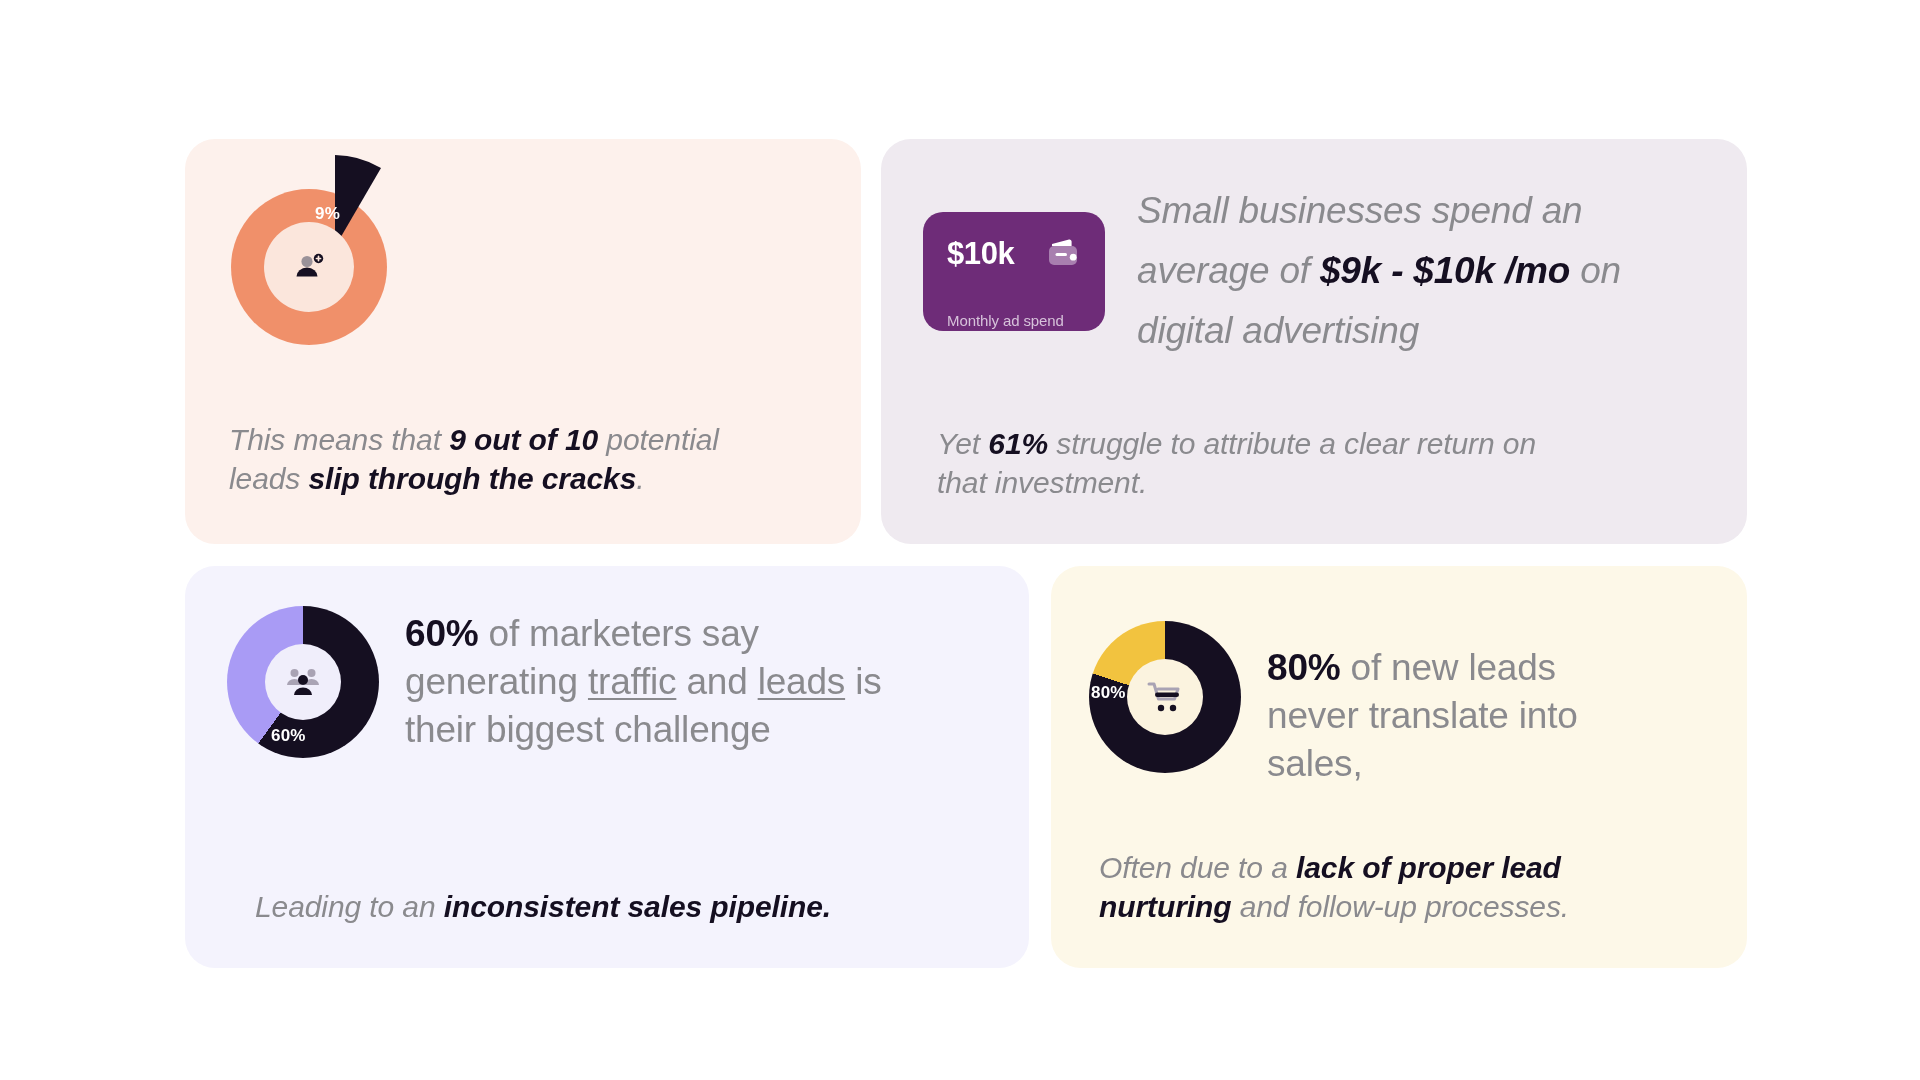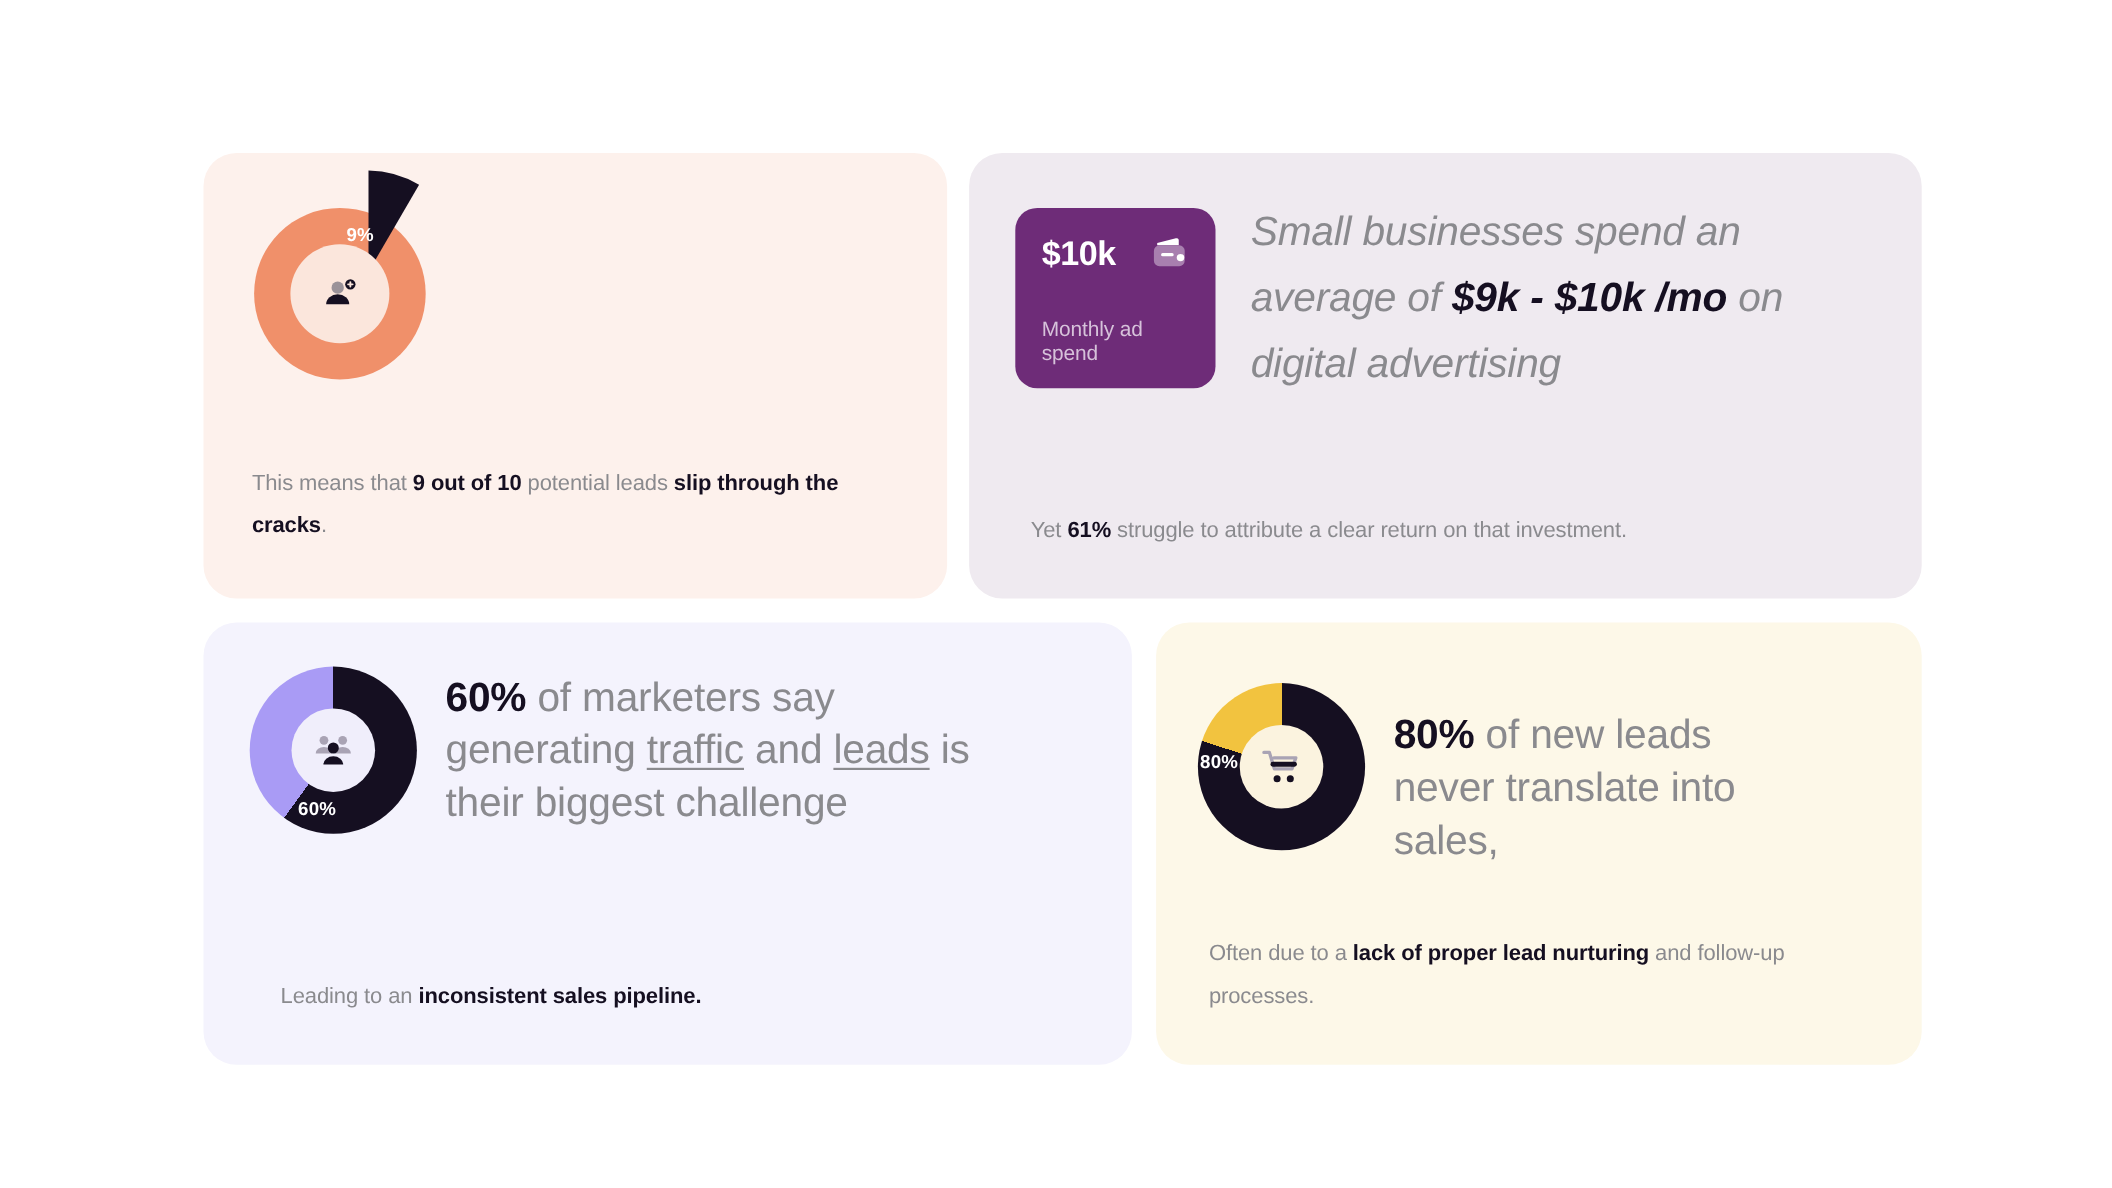--- a/index.html
+++ b/index.html
@@ -36,21 +36,21 @@
   #card-2 .headline{font-size:37px;line-height:60px;max-width:500px;font-style:italic;}
   #card-3 .headline{font-size:37px;line-height:48px;max-width:520px;}
   #card-4 .headline{font-size:37px;line-height:48px;max-width:360px;margin-top:38px;}
   .headline b{color:#150F21;font-weight:700;}
   .headline u{text-decoration:underline;text-underline-offset:4px;text-decoration-thickness:2px;}
 
   
   .caption{
     position:absolute;
     color:#8A8A8E;
-    font-size:20px;line-height:39px;font-weight:400;letter-spacing:-0.1px;
+    font-size:30px;line-height:39px;font-weight:400;letter-spacing:-0.1px;font-style:italic;
   }
   .caption b{color:#150F21;font-weight:700;}
   #card-1 .caption{left:44px;bottom:46px;width:560px;}
   #card-2 .caption{left:56px;bottom:42px;width:620px;}
   #card-3 .caption{left:58px;bottom:42px;width:640px;margin-left:12px;}
   #card-4 .caption{left:48px;bottom:42px;width:600px;}
 
   
   .donut{position:relative;flex:0 0 auto;}
   .ring{position:absolute;inset:0;border-radius:50%;}
@@ -78,33 +78,33 @@
 
   
   #donut-4{width:152px;height:152px;}
   #donut-4 .ring{background:conic-gradient(#150F21 0deg 288deg,#F2C33F 288deg 360deg);}
   #donut-4 .hub{inset:38px;background:#FBF3DF;}
   #donut-4 .slice-label{left:2px;top:62px;font-size:17px;}
 
   
   #spend-badge{
     flex:0 0 auto;
-    width:182px;height:164px;
+    width:182px;height:119px;
     background:#6E2C78;border-radius:20px;
     padding:24px 22px 20px 24px;box-sizing:border-box;
     display:flex;flex-direction:column;justify-content:space-between;
   }
   #spend-badge .badge-top{
     display:flex;align-items:center;justify-content:space-between;
   }
   #spend-badge .badge-value{
     color:#FFFFFF;font-size:31px;font-weight:700;letter-spacing:-0.4px;
   }
   #spend-badge .badge-caption{
-    color:#D6C2DA;font-size:19px;font-weight:400;letter-spacing:-0.1px;
+    color:#D6C2DA;font-size:15px;font-weight:400;letter-spacing:-0.1px;margin-top:40px;
   }
 </style>
 </head>
 <body>
 
 <div class="stage">
 
   <div class="card" id="card-1">
     <div class="top-row">
 

